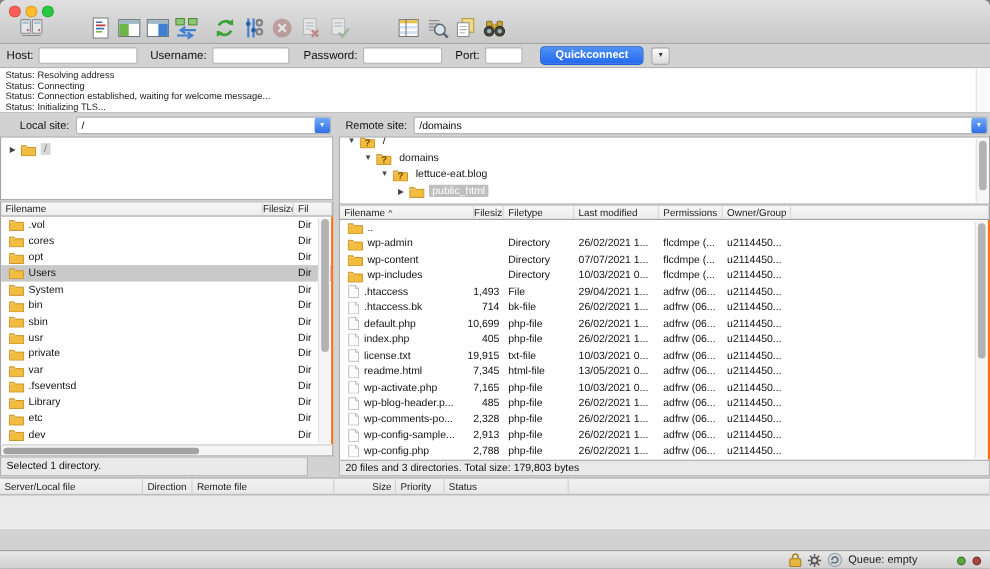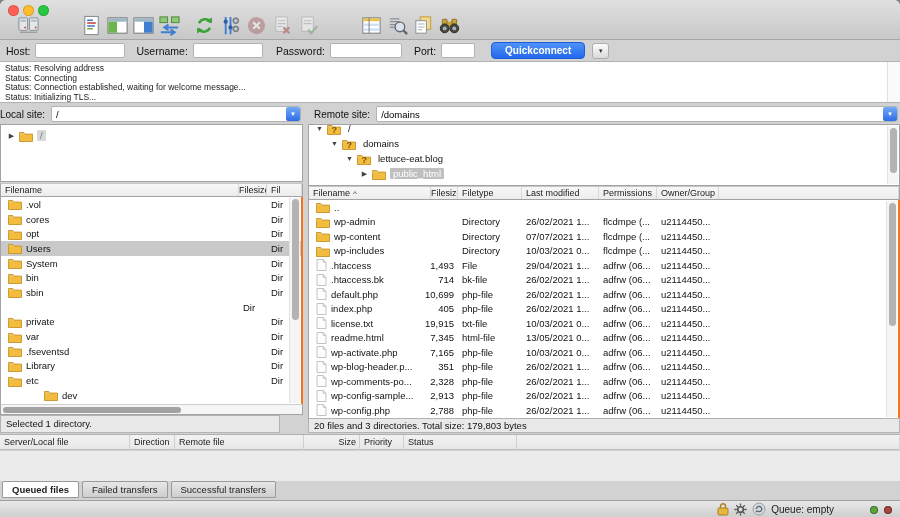--- a/index.html
+++ b/index.html
@@ -249,21 +249,21 @@
         </div>
         <div class="log-row">
           <span class="log-label">Status:</span>
           <span>Initializing TLS...</span>
         </div>
       </div>
     <div class="log-scrolltrack"></div>
   </div>
 
   <div class="sitebar" style="top:104px;left:0;width:303px">
-    <span style="margin-left:0">Local site:</span>
+    <span style="margin-left:18px">Local site:</span>
     <span class="combo">
       <input value="/" style="">
       <span class="combo-btn">▾</span>
     </span>
   </div>
 
   <div class="sitebar" style="top:104px;left:308px;width:592px">
     <span style="margin-left:6px">Remote site:</span>
     <span class="combo">
       <input value="/domains" style="">
@@ -428,20 +428,29 @@
                 <path d="M.5 2.5h4.3l1.2 1.6h7.5v7.4H.5z" fill="#f2bc3f" stroke="#c8922a" stroke-width=".9"></path>
                 <path d="M.5 4.1h5.5" stroke="#e7cd80" stroke-width=".8"></path>
               </svg>
             </span>
             <span>sbin</span>
           </div>
           <div class="cell num"></div>
           <div class="cell">Dir</div>
         </div>
         <div class="frow" style="grid-template-columns: 238px 28px 1fr; height: 14.7px;">
+          <div class="cell">
+            <span style="line-height: 0;">
+              <svg class="fi" width="14" height="12" viewBox="0 0 14 12">
+                <path d="M.5 2.5h4.3l1.2 1.6h7.5v7.4H.5z" fill="#f2bc3f" stroke="#c8922a" stroke-width=".9"></path>
+                <path d="M.5 4.1h5.5" stroke="#e7cd80" stroke-width=".8"></path>
+              </svg>
+            </span>
+            <span>usr</span>
+          </div>
           <div class="cell num"></div>
           <div class="cell">Dir</div>
         </div>
         <div class="frow" style="grid-template-columns: 238px 28px 1fr; height: 14.7px; text-align: center;">
           <div class="cell">
             <span style="line-height: 0;">
               <svg class="fi" width="14" height="12" viewBox="0 0 14 12">
                 <path d="M.5 2.5h4.3l1.2 1.6h7.5v7.4H.5z" fill="#f2bc3f" stroke="#c8922a" stroke-width=".9"></path>
                 <path d="M.5 4.1h5.5" stroke="#e7cd80" stroke-width=".8"></path>
               </svg>
@@ -496,21 +505,21 @@
               <svg class="fi" width="14" height="12" viewBox="0 0 14 12">
                 <path d="M.5 2.5h4.3l1.2 1.6h7.5v7.4H.5z" fill="#f2bc3f" stroke="#c8922a" stroke-width=".9"></path>
                 <path d="M.5 4.1h5.5" stroke="#e7cd80" stroke-width=".8"></path>
               </svg>
             </span>
             <span>etc</span>
           </div>
           <div class="cell num"></div>
           <div class="cell">Dir</div>
         </div>
-        <div class="frow" style="grid-template-columns: 238px 28px 1fr; height: 14.7px; padding-left: 36px;">
+        <div class="frow" style="grid-template-columns: 238px 28px 1fr; height: 14.7px;">
           <div class="cell">
             <span style="line-height: 0;">
               <svg class="fi" width="14" height="12" viewBox="0 0 14 12">
                 <path d="M.5 2.5h4.3l1.2 1.6h7.5v7.4H.5z" fill="#f2bc3f" stroke="#c8922a" stroke-width=".9"></path>
                 <path d="M.5 4.1h5.5" stroke="#e7cd80" stroke-width=".8"></path>
               </svg>
             </span>
             <span>dev</span>
           </div>
           <div class="cell num"></div>
@@ -739,21 +748,21 @@
         <div class="frow" style="grid-template-columns: 122px 27px 64px 77px 58px 62px 1fr; height: 14.5px;">
           <div class="cell">
             <span style="line-height: 0;">
               <svg class="fi" width="11" height="12" viewBox="0 0 11 12">
                 <path d="M1 .5h6.2L10 3.3v8.2H1z" fill="#fdfdfd" stroke="#bcbcbc" stroke-width=".9"></path>
                 <path d="M7.2.5v2.8H10" fill="none" stroke="#bcbcbc" stroke-width=".9"></path>
               </svg>
             </span>
             <span>wp-blog-header.p...</span>
           </div>
-          <div class="cell num">351</div>
+          <div class="cell num">485</div>
           <div class="cell">php-file</div>
           <div class="cell">26/02/2021 1...</div>
           <div class="cell">adfrw (06...</div>
           <div class="cell">u2114450...</div>
           <div class="cell"></div>
         </div>
         <div class="frow" style="grid-template-columns: 122px 27px 64px 77px 58px 62px 1fr; height: 14.5px;">
           <div class="cell">
             <span style="line-height: 0;">
               <svg class="fi" width="11" height="12" viewBox="0 0 11 12">
@@ -814,25 +823,20 @@
   <div class="queuehead" style="grid-template-columns:130px 45px 129px 56px 44px 113px 1fr">
       <div class="hcell" style="border-right: 1px solid rgb(207, 207, 207); height: 15px; line-height: 14px;">Server/Local file</div>
       <div class="hcell" style="border-right: 1px solid rgb(207, 207, 207); height: 15px; line-height: 14px;">Direction</div>
       <div class="hcell" style="border-right: 1px solid rgb(207, 207, 207); height: 15px; line-height: 14px;">Remote file</div>
       <div class="hcell right" style="border-right: 1px solid rgb(207, 207, 207); height: 15px; line-height: 14px;">Size</div>
       <div class="hcell" style="border-right: 1px solid rgb(207, 207, 207); height: 15px; line-height: 14px;">Priority</div>
       <div class="hcell" style="border-right: 1px solid rgb(207, 207, 207); height: 15px; line-height: 14px;">Status</div>
       <div class="hcell"></div>
     </div>
   <div class="queuebody"></div>
-  <div class="tabsrow">
-      <div class="tab active">Queued files</div>
-      <div class="tab">Failed transfers</div>
-      <div class="tab">Successful transfers</div>
-    </div>
 
   <div class="bottombar">
     <div class="sb-group">
       <span class="sb-ic"><svg width="12" height="14" viewBox="0 0 12 14">
             <path d="M3.5 6V4.2a2.5 2.5 0 0 1 5 0V6" fill="none" stroke="#a8801e" stroke-width="1.4"></path>
             <rect x="1" y="6" width="10" height="7" rx="1.2" fill="#e8b73e" stroke="#a8801e"></rect>
           </svg></span>
       <span class="sb-ic"><svg width="13" height="13" viewBox="0 0 14 14">
             <circle cx="7" cy="7" r="3" fill="none" stroke="#555" stroke-width="1.8"></circle>
             <path d="M7 0.5v2.5M7 11v2.5M0.5 7h2.5M11 7h2.5M2.4 2.4l1.8 1.8M9.8 9.8l1.8 1.8M11.6 2.4L9.8 4.2M4.2 9.8l-1.8 1.8" stroke="#555" stroke-width="1.4"></path>

